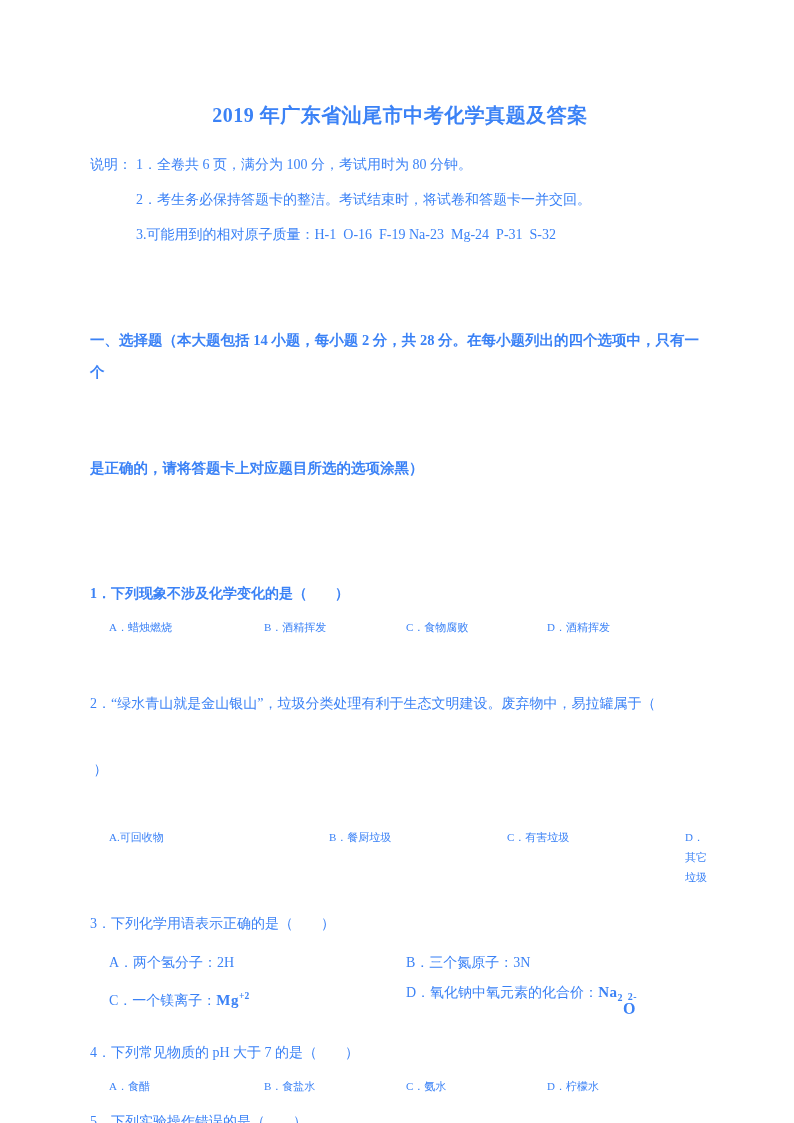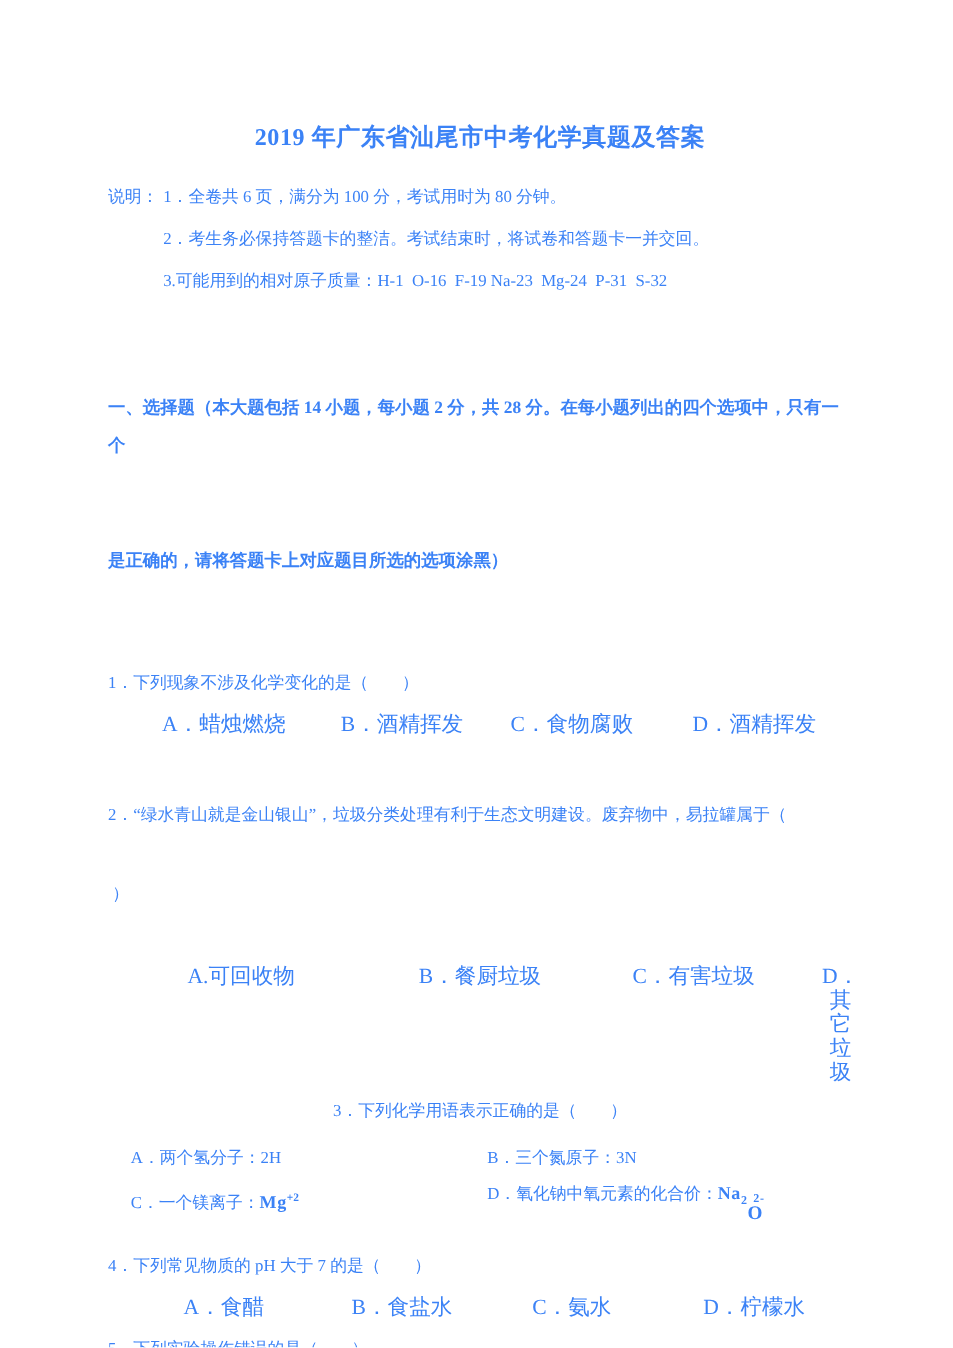--- a/index.html
+++ b/index.html
@@ -29,27 +29,27 @@
   .section-header {
     margin-top:2px; font-size:14.5px; font-weight:bold;
     line-height:32px; white-space:pre-wrap;
   }
   .section-header .line { display:block; }
 
   .q-text { font-size:14px; line-height:20px; white-space:pre-wrap; }
   .q-line { display:block; line-height:26px; }
 
   .options {
-    display:grid; font-size:18px; line-height:20px;
-    padding-left:19px; white-space:pre-wrap;text-align:center;
+    display:grid; font-size:11px; line-height:20px;
+    padding-left:19px; white-space:pre-wrap;
   }
   .cols-a { grid-template-columns:155px 142px 141px auto; }
   .cols-b { grid-template-columns:184px 142px 142px auto;gap:36px; }
 
-  .mt-q   { margin-top:12px; }
+  .mt-q   { margin-top:36px;font-weight:bold; }
   .mt-opt { margin-top:13px; }
 
   .q3-grid { padding-left:19px; font-size:14px; }
   .q3-row { display:grid; grid-template-columns:297px auto; }
   .q3-row1 { margin-top:19px; line-height:20px; }
   .q3-row2 { margin-top:4px; line-height:30px; align-items:end; }
   .chem { font-weight:bold; font-size:15px; letter-spacing:0.5px; }
   .chem .chg { font-size:9.5px; font-weight:bold; position:relative; top:-6px; letter-spacing:0; }
   .chem sub { font-size:10px; }
   .stack { display:inline-flex; flex-direction:column; align-items:center; line-height:1; vertical-align:-3px; }
@@ -109,21 +109,21 @@
       <span class="q-line">2．“绿水青山就是金山银山”，垃圾分类处理有利于生态文明建设。废弃物中，易拉罐属于（</span>
       <span class="q-line"> ）</span>
     </div>
     <div class="options cols-b" style="margin-top:4px;">
       <span>A.可回收物</span>
       <span>B．餐厨垃圾</span>
       <span>C．有害垃圾</span>
       <span>D．其它垃圾</span>
     </div>
 
-    <div class="q-text" style="margin-top:14px;text-align:center;">3．下列化学用语表示正确的是（　　）</div>
+    <div class="q-text" style="margin-top:27px;">3．下列化学用语表示正确的是（　　）</div>
     <div class="q3-grid">
       <div class="q3-row q3-row1">
         <span>A．两个氢分子：2H</span>
         <span>B．三个氮原子：3N</span>
       </div>
       <div class="q3-row q3-row2">
         <span><span>C．一个镁离子：</span><span class="chem"><span>Mg</span><span class="chg">+2</span></span></span>
         <span><span>D．氧化钠中氧元素的化合价：</span><span class="chem"><span>Na</span><sub>2</sub><span class="stack">
                 <span class="over">2-</span>
                 <span class="base">O</span>

